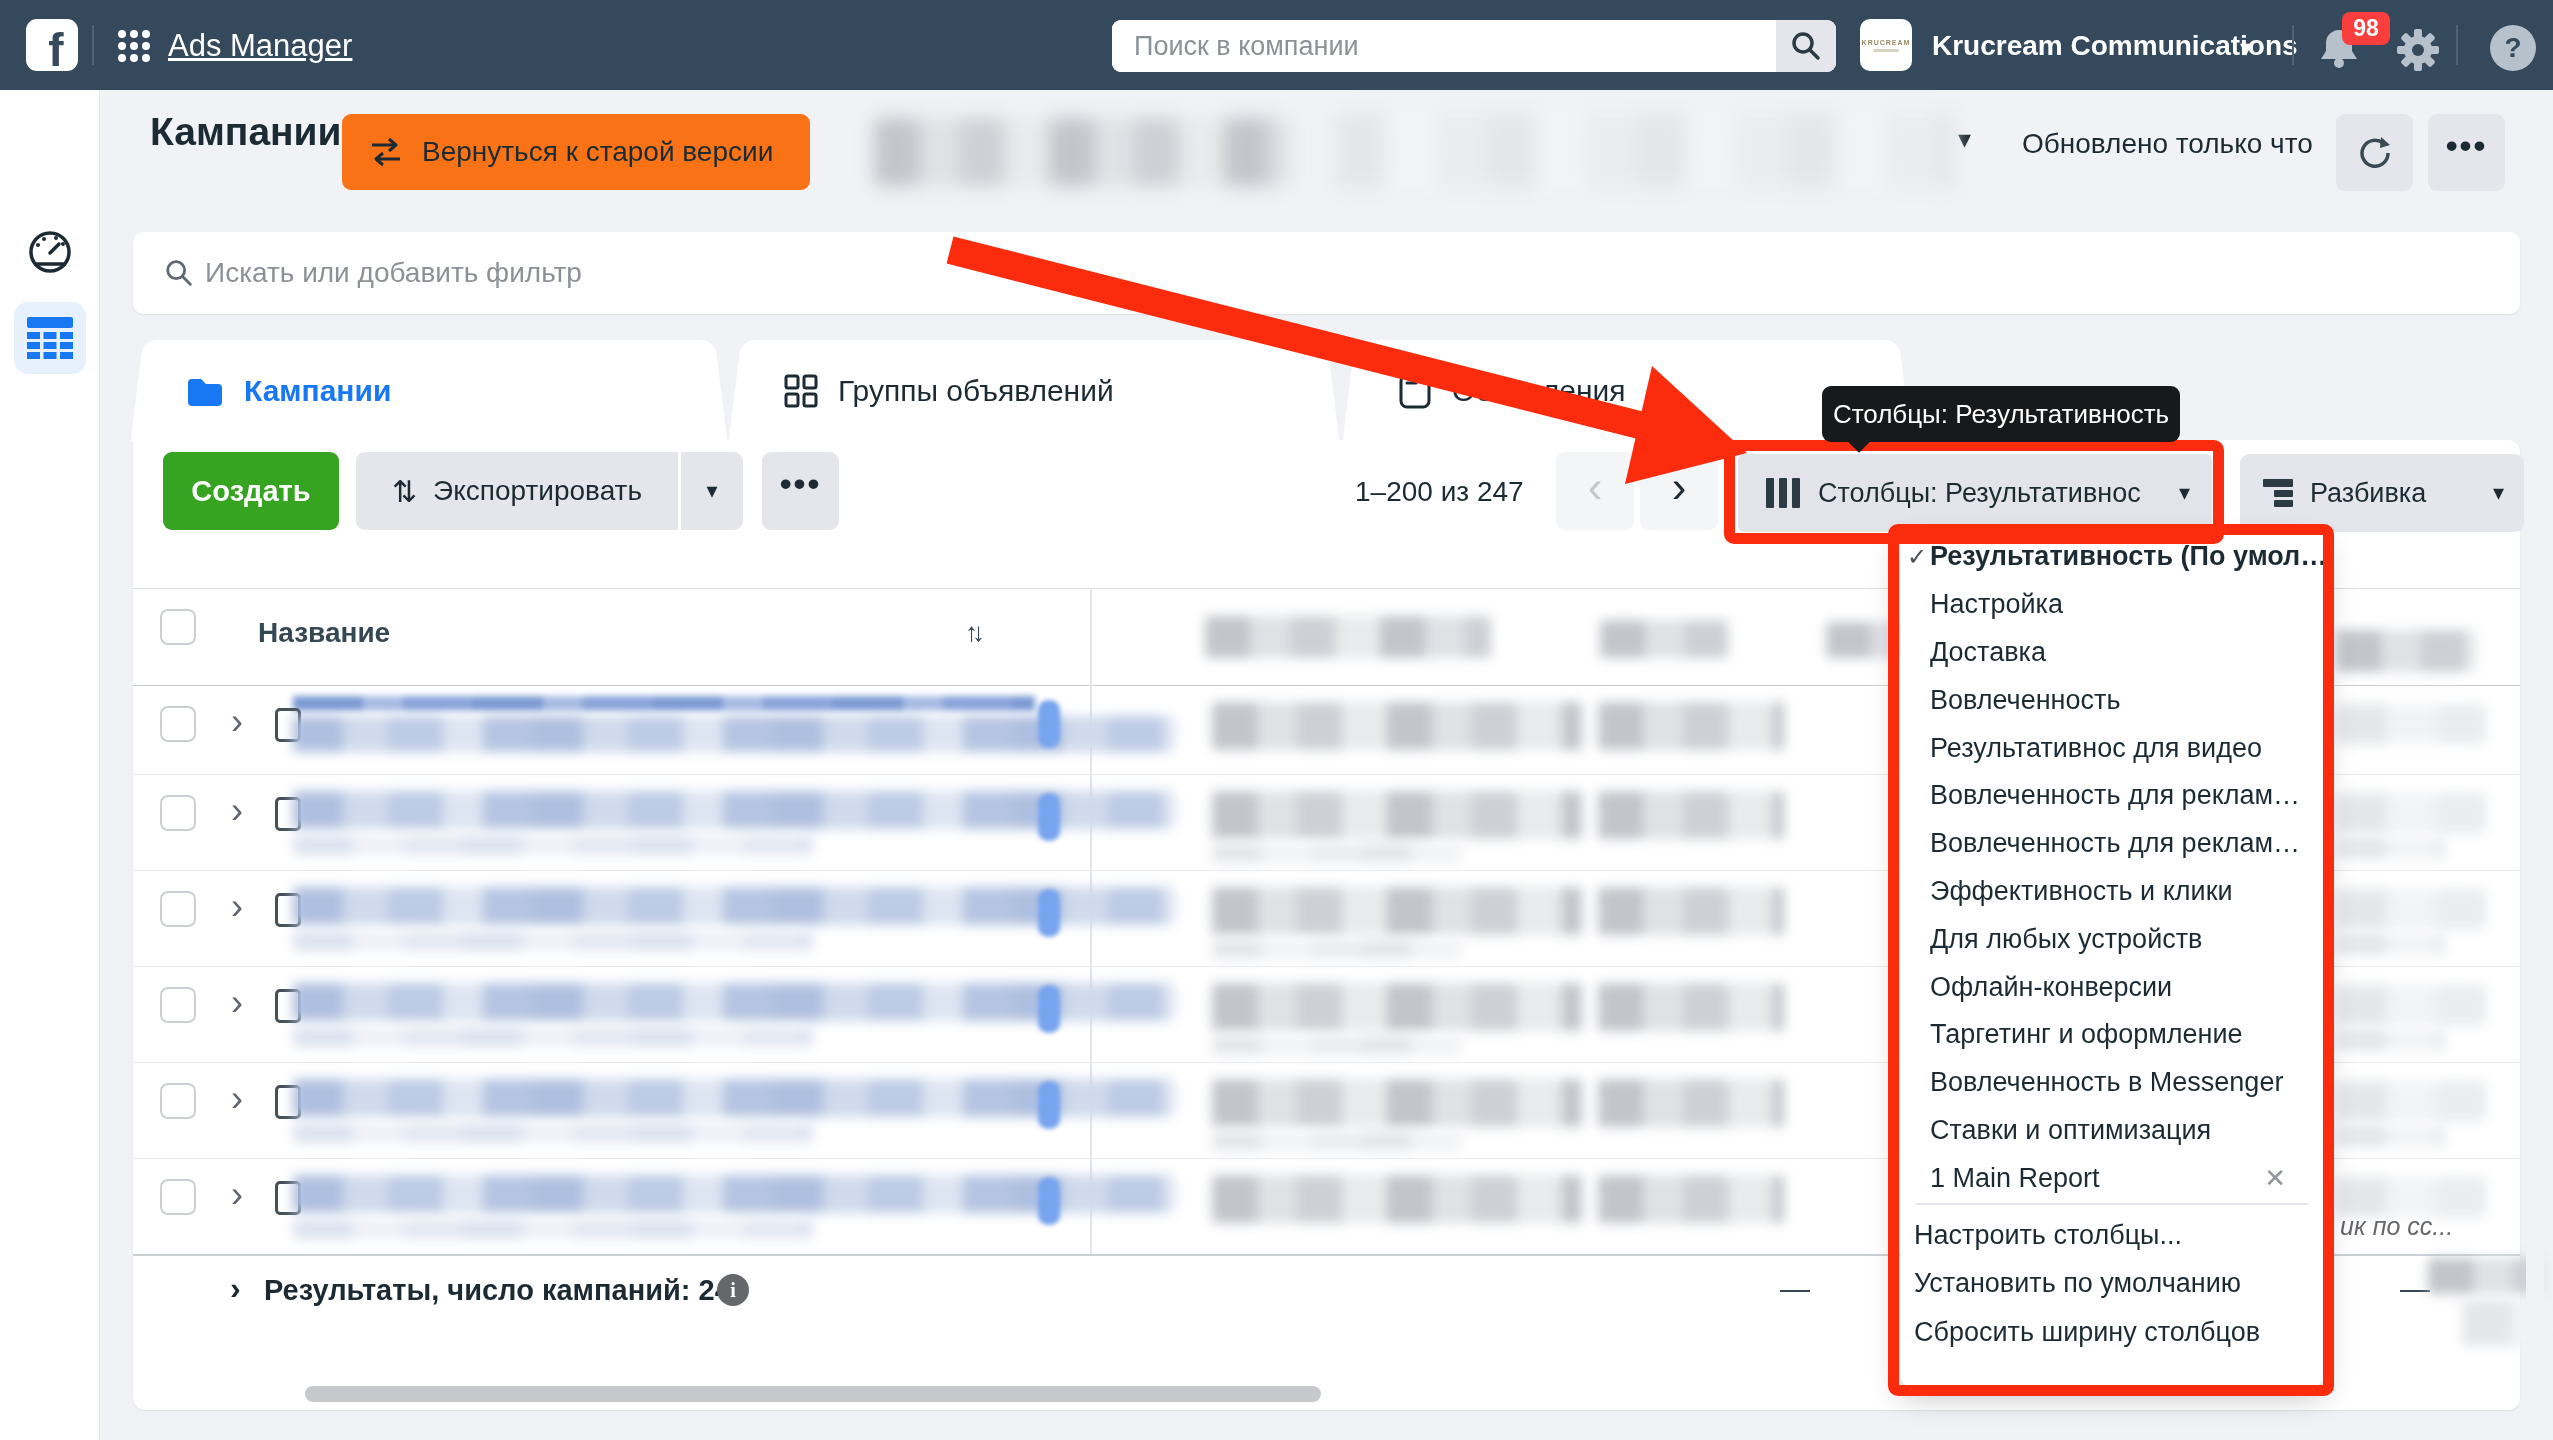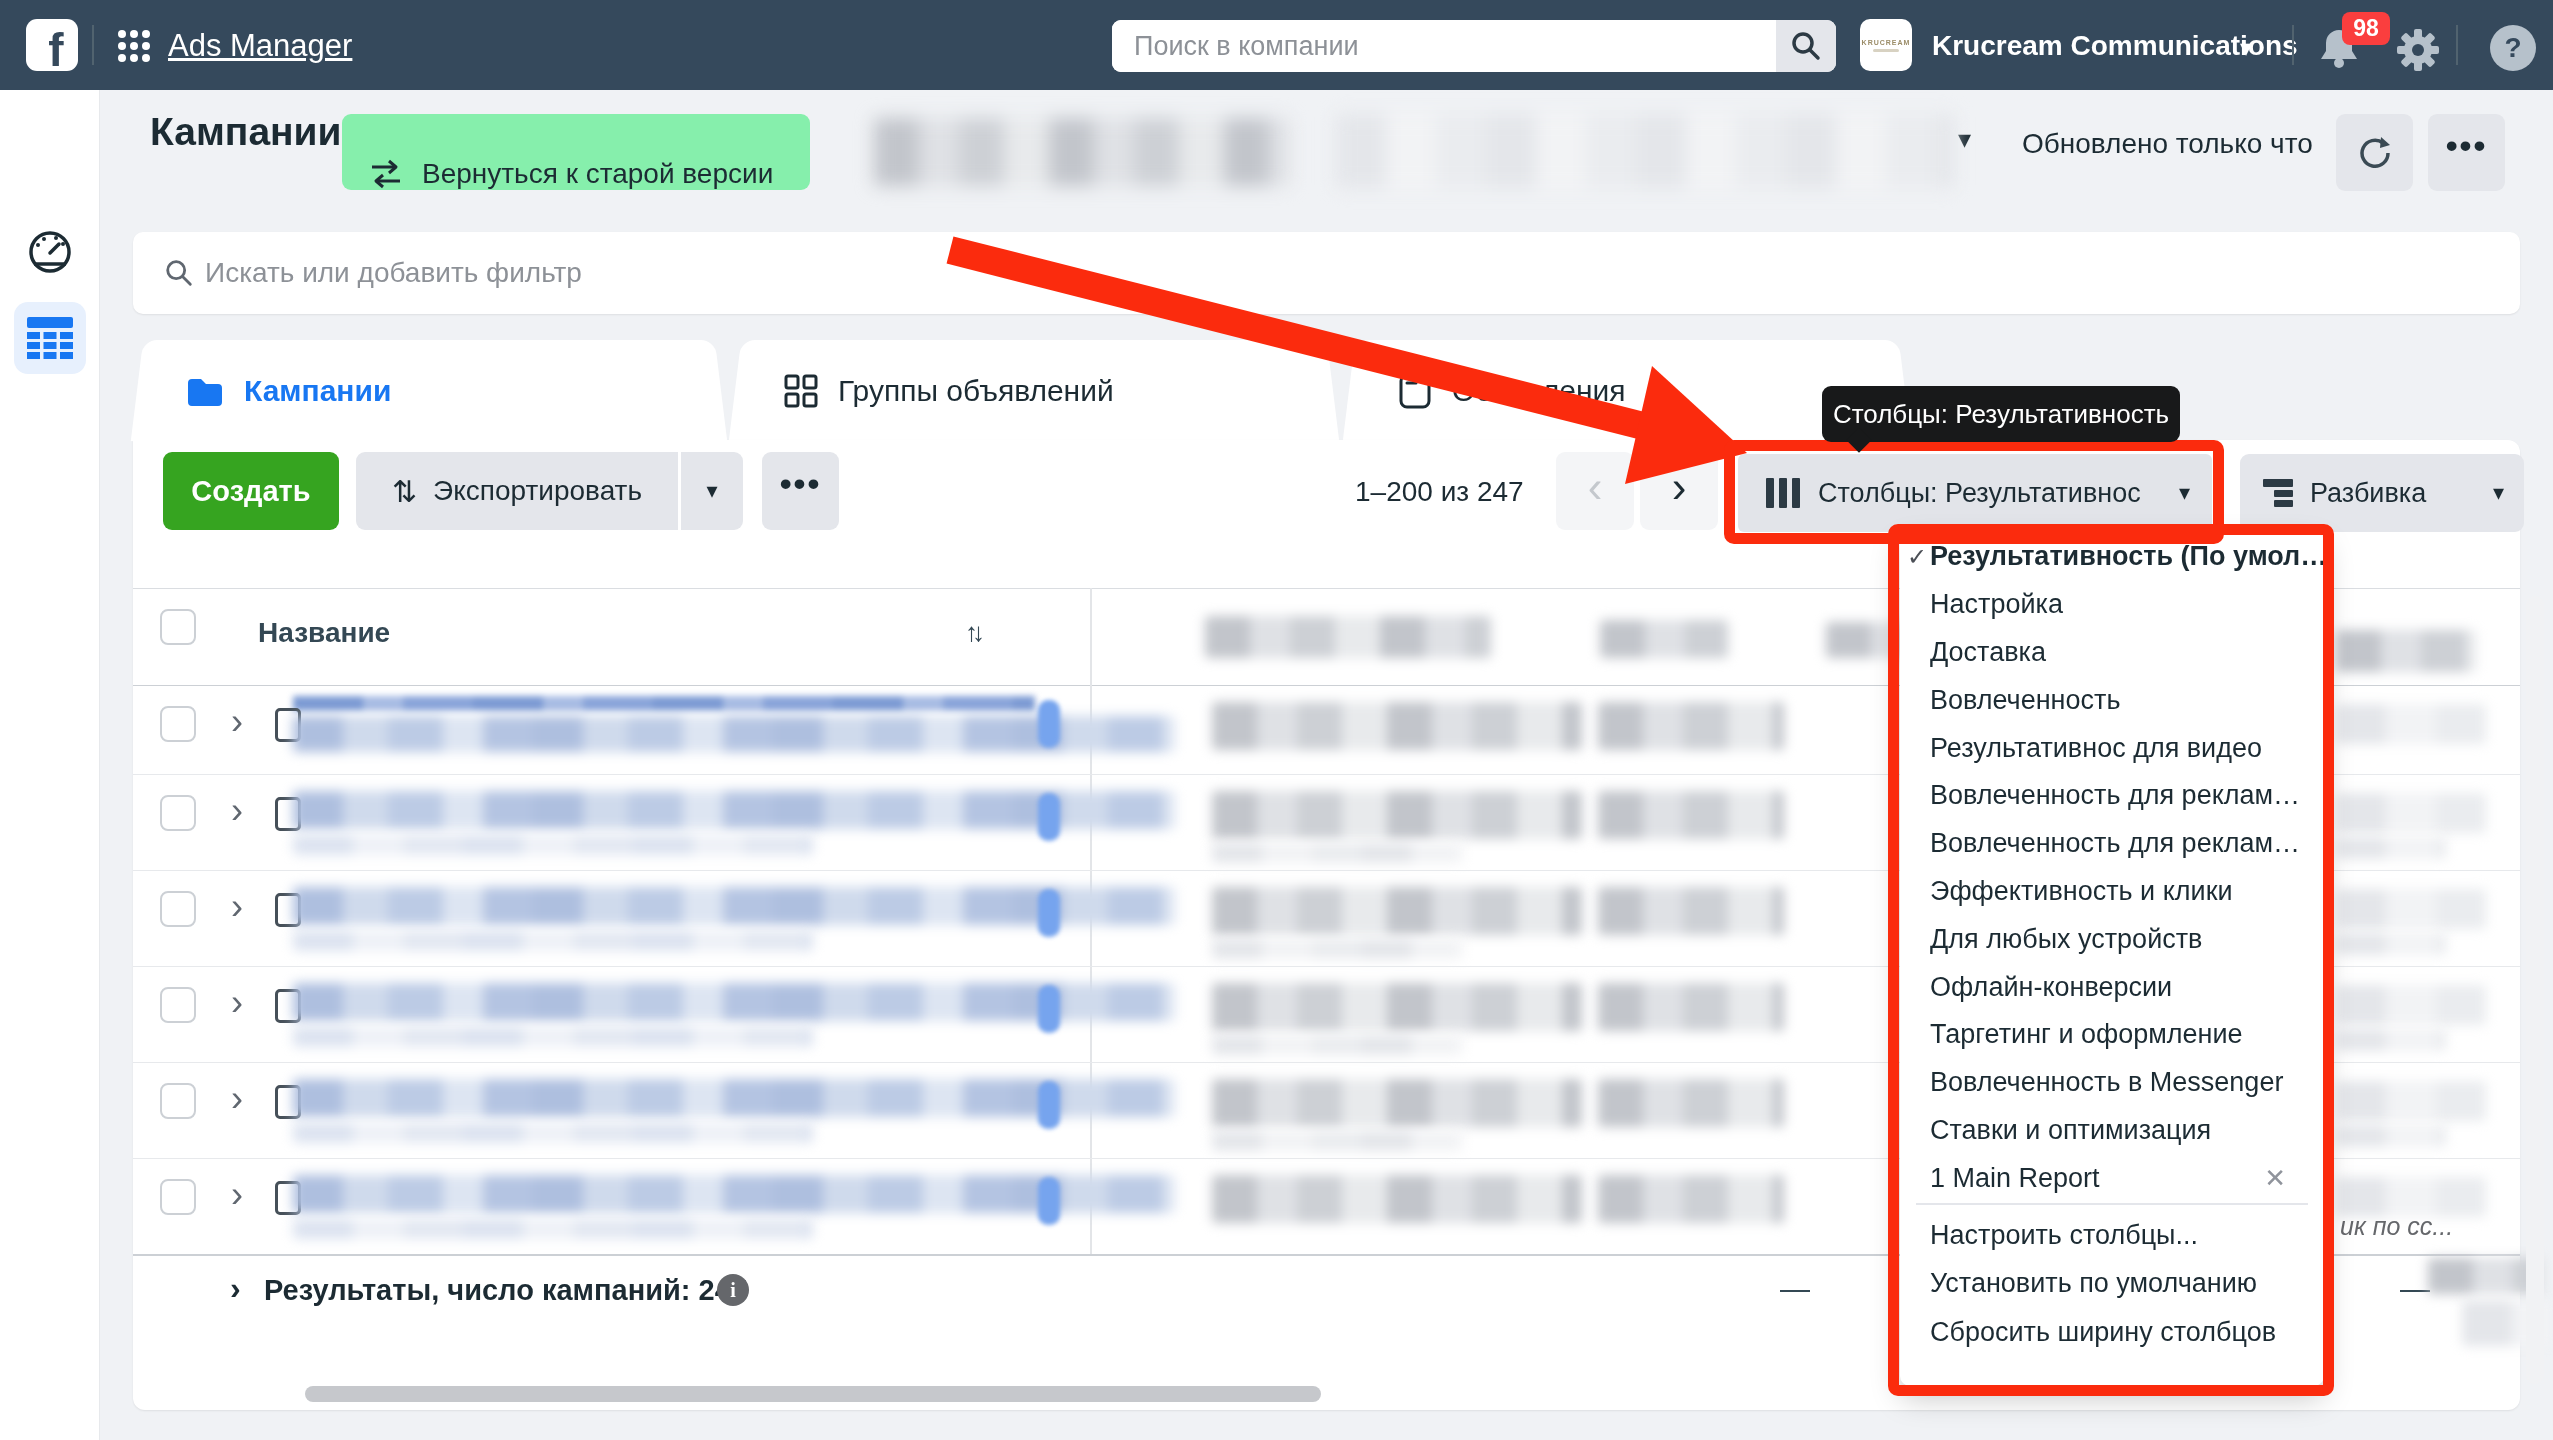--- a/index.html
+++ b/index.html
@@ -38,22 +38,22 @@
   .help-btn { position:absolute; left:2490px; top:25px; width:46px; height:46px; border-radius:50%; background:#b6c1cb;
               display:flex; align-items:center; justify-content:center; font-size:28px; font-weight:700; color:#35495c; }
 
   
   .sidebar { position:absolute; left:0; top:90px; width:100px; height:1350px; background:#fff; border-right:1px solid #e7e9ec; z-index:20; }
   .side-item { position:absolute; left:14px; width:72px; height:72px; border-radius:14px; display:flex; align-items:center; justify-content:center; }
   .side-item.active { background:#e7f0fd; }
 
   
   .page-title { position:absolute; left:150px; top:110px; font-size:39px; font-weight:700; }
-  .revert-btn { position:absolute; left:342px; top:114px; width:468px; height:76px; background:#86efac; border-radius:9px;
-                display:flex; align-items:flex-end; gap:18px; padding-left:26px; font-size:28px; color:#1c2b33; }
+  .revert-btn { position:absolute; left:342px; top:114px; width:468px; height:76px; background:#f97316; border-radius:9px;
+                display:flex; align-items:center; gap:18px; padding-left:26px; font-size:28px; color:#1c2b33; }
   .hdr-caret { position:absolute; left:1958px; top:124px; font-size:26px; color:#1c2b33; }
   .updated { position:absolute; left:2022px; top:128px; font-size:28px; color:#1c2b33; }
   .sq-btn { position:absolute; top:114px; width:77px; height:77px; background:#e4e6eb; border-radius:9px;
             display:flex; align-items:center; justify-content:center; }
   .more-dots { font-size:34px; font-weight:700; letter-spacing:2px; line-height:10px; margin-top:-16px; color:#1c2b33; }
 
   
   .filter-bar { position:absolute; left:133px; top:232px; width:2387px; height:82px; background:#fff; border-radius:10px;
                 box-shadow:0 1px 2px rgba(0,0,0,.08); display:flex; align-items:center; padding-left:30px; gap:10px; }
   .filter-bar input { flex:1; border:none; outline:none; font-size:28px; font-family:"Liberation Sans",sans-serif; color:#1c2b33; }
@@ -151,21 +151,21 @@
   
   .menu { position:absolute; left:1900px; top:532px; width:424px; height:854px; background:#fff; border-radius:10px;
           box-shadow:0 12px 30px rgba(0,0,0,.22); z-index:60; }
   .menu-items { position:absolute; left:0; top:1px; width:100%; }
   .menu-item { height:47.8px; display:flex; align-items:center; padding:0 36px 0 30px; font-size:27px; color:#1c2b33; position:relative; white-space:nowrap; }
   .menu-item.checked { font-weight:700; }
   .menu-item .check { position:absolute; left:7px; top:50%; transform:translateY(-50%); font-size:24px; color:#4b4f56; font-weight:400; }
   .menu-item .close-x { position:absolute; right:38px; top:50%; transform:translateY(-50%); font-size:26px; color:#90949c; }
   .menu-divider { position:absolute; left:16px; top:671px; width:392px; height:2px; background:#e4e6eb; }
   .menu-actions { position:absolute; left:0; top:679px; width:100%; }
-  .menu-action { height:48.5px; display:flex; align-items:center; padding-left:30px; font-size:27px; color:#1c2b33; }
+  .menu-action { height:48.5px; display:flex; align-items:center; padding-left:14px; font-size:27px; color:#1c2b33; }
 
   .caret { color:#1c2b33; }
 </style>
 </head>
 <body>
 
 <div class="topbar">
   <div class="fb-logo">
       <span>f</span>
     </div>

